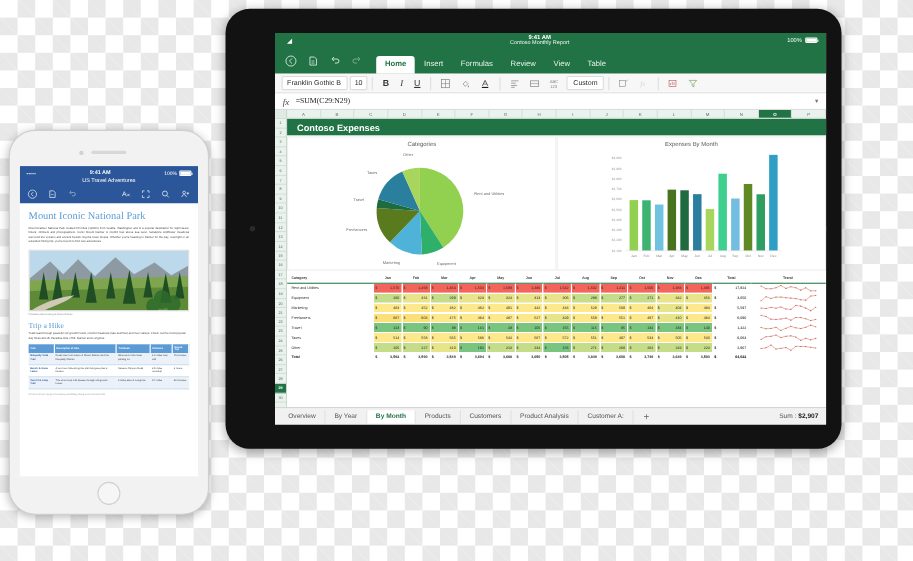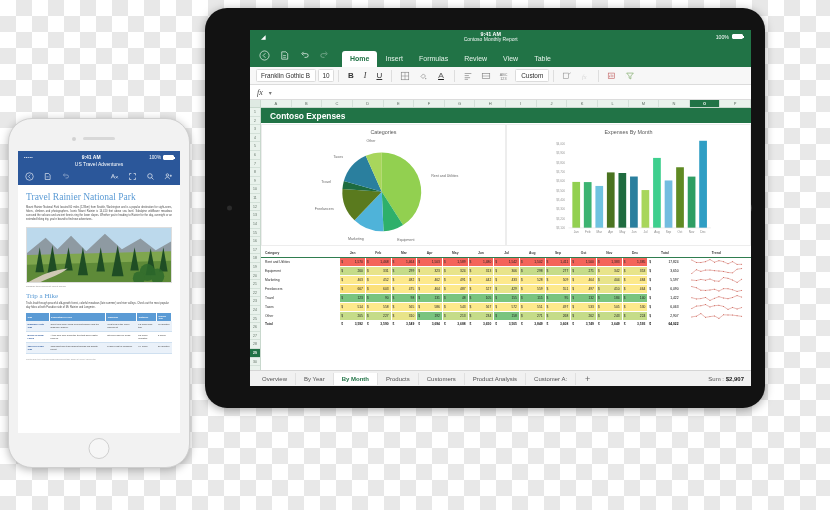--- a/index.html
+++ b/index.html
@@ -334,20 +334,21 @@
           <path d="M6 15v-4M10 15V8M14 15v-6" stroke="#c05c5c" stroke-width="1.4"></path>
         </svg>
       <svg class="rb-ic" viewBox="0 0 24 24">
           <path d="M4 5h16l-6 7v7l-4-2v-5z" fill="none" stroke="#6a9e52" stroke-width="1.4"></path>
           <path d="M2 6h.1M2 10h.1M2 14h.1" stroke="#6a9e52" stroke-width="2"></path>
         </svg>
     </div>
 
     <div class="xl-formula">
       <span class="fx">fx</span>
+      <span class="formula-val">=SUM(C29:N29)</span>
       <span class="chev">▾</span>
     </div>
 
     <div class="xl-grid-wrap">
       <div class="col-head">
         <div class="corner"></div>
       <div class="c">A</div>
           <div class="c">B</div>
           <div class="c">C</div>
           <div class="c">D</div>
@@ -816,21 +817,21 @@
           <svg class="wd-ic" viewBox="0 0 24 24">
               <circle cx="9" cy="8" r="3.3" fill="none" stroke="#fff" stroke-width="1.6"></circle>
               <path d="M3.5 19c0-3.3 2.5-5.5 5.5-5.5s5.5 2.2 5.5 5.5" fill="none" stroke="#fff" stroke-width="1.6"></path>
               <path d="M18 7v6M15 10h6" stroke="#fff" stroke-width="1.6"></path>
             </svg>
         </span>
       </div>
     </div>
 
     <div class="wd-doc">
-      <div class="wd-h1">Travel Rainier National Park</div>
+      <div class="wd-h1">Mount Iconic National Park</div>
       <div class="wd-p">Mount Rainier National Park located 60 miles (128km) from Seattle, Washington and is a popular destination for sight-seers, hikers, climbers and photographers. Iconic Mount Rainier is 14,410 feet above sea level. Subalpine wildflower meadows surround the volcano and ancient forests ring the lower slopes. Whether you're heading to Rainier for the day, overnight or an extended hiking trip, you're bound to find new adventures.</div>
 
       <div class="wd-photo">
         <svg viewBox="0 0 170 56" style="width:100%;height:100%" preserveAspectRatio="none">
           <rect width="170" height="56" fill="#bcd9ec"></rect>
           <path d="M0 26 L22 10 L36 22 L52 8 L70 24 L92 6 L112 22 L134 11 L152 23 L170 14 L170 30 L0 30Z" fill="#8e9aa2"></path>
           <path d="M0 28 L170 24 L170 56 L0 56Z" fill="#7fa64e"></path>
           <path d="M0 38 L170 34 L170 56 L0 56Z" fill="#5e8a38"></path>
           <g fill="#1f4d24">
             <path d="M10 46 l5-26 5 26z"></path>

